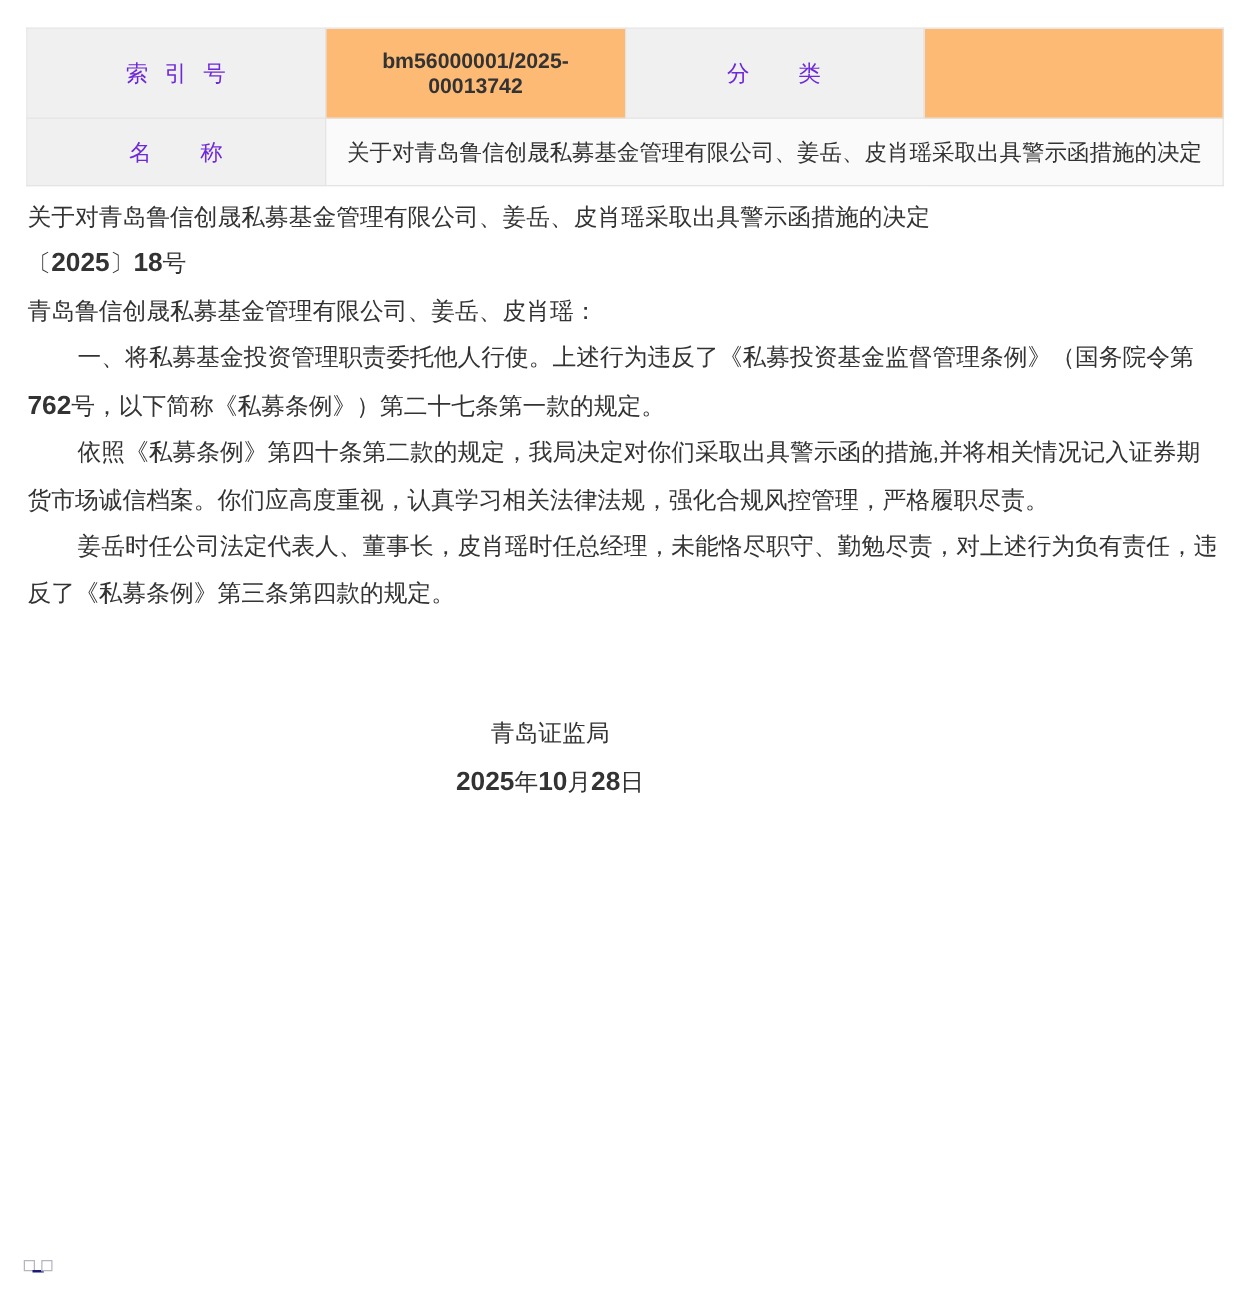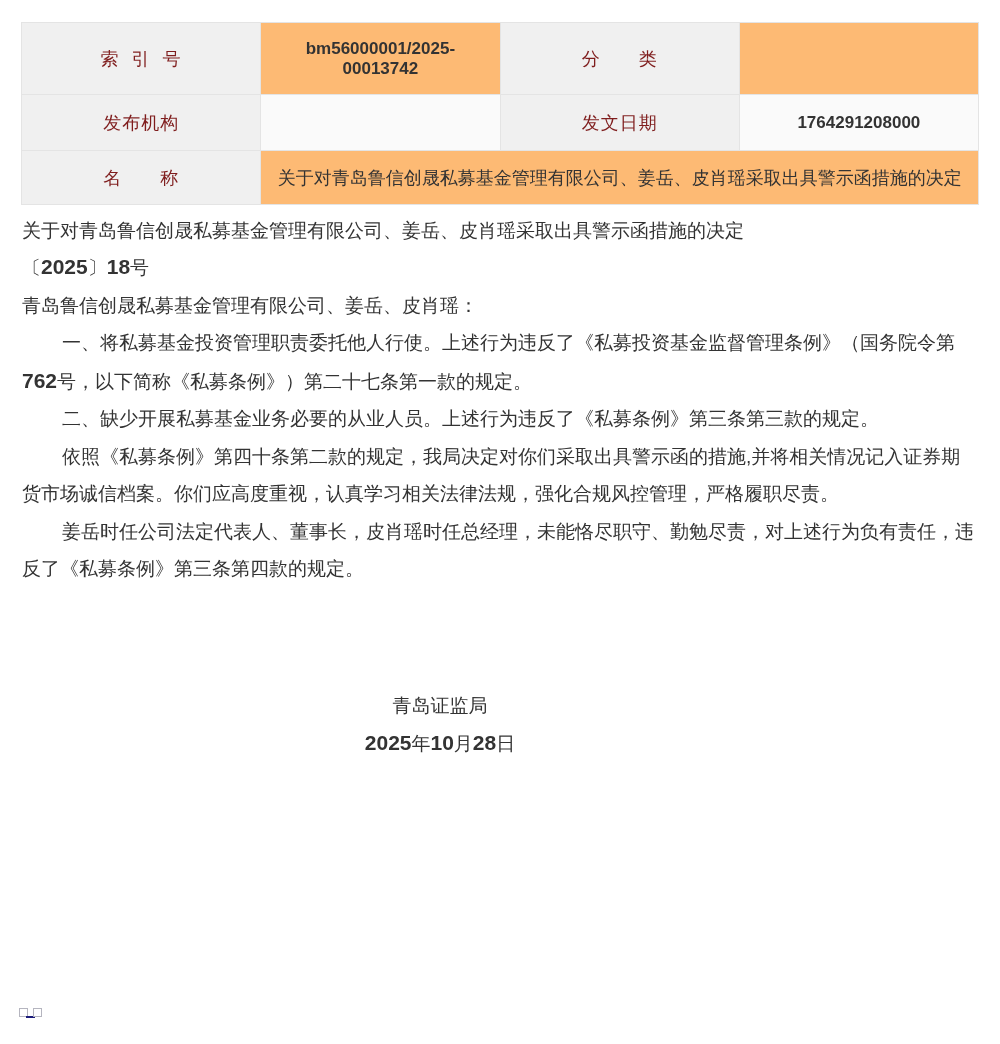--- a/index.html
+++ b/index.html
@@ -22,21 +22,21 @@
   }
   .meta-table td {
     border: 1px solid #e4e4e4;
     text-align: center;
     vertical-align: middle;
     padding: 4px 10px;
     word-wrap: break-word;
   }
   .cell-label {
     background: #f0f0f0;
-    color: #7f1d1d;
+    color: #6d28d9;
     font-size: 18px;
     white-space: pre;
     letter-spacing: 1px;
   }
   .cell-value {
     background: #fdba74;
     font-size: 17px;
     color: #333333;
   }
   .meta-table tr:nth-child(even) .cell-value {
@@ -67,21 +67,21 @@
     padding-top: 4px;
   }
   .doc-number {
     margin: 0;
   }
   .doc-body p { margin: 0; }
   p.indent { text-indent: 40px; }
 
   
   .sign-block {
-    margin-top: 99px;
+    margin-top: 75px;
     width: 836px;
     text-align: center;
     font-size: 19px;
     line-height: 37.5px;
   }
 
   
   .footer-link {
     position: absolute;
     left: 19px;
@@ -111,40 +111,33 @@
 <body>
 
 <table class="meta-table">
   <tbody>
       <tr class="row-1">
     <td class="cell-label">索  引  号</td>
     <td class="cell-value bold-value">bm56000001/2025-00013742</td>
     <td class="cell-label">分　　类</td>
     <td class="cell-value"></td>
   </tr>
-  <tr class="row-2">
-    <td class="cell-label">发布机构</td>
-    <td class="cell-value"></td>
-    <td class="cell-label">发文日期</td>
-    <td class="cell-value bold-value">1764291208000</td>
-  </tr>
   <tr class="row-3">
     <td class="cell-label">名　　称</td>
     <td class="cell-value name-value" colspan="3">关于对青岛鲁信创晟私募基金管理有限公司、姜岳、皮肖瑶采取出具警示函措施的决定</td>
   </tr>
 </tbody>
   </table>
 
 <div class="doc-body">
   <p class="doc-title">关于对青岛鲁信创晟私募基金管理有限公司、姜岳、皮肖瑶采取出具警示函措施的决定</p>
   <p class="doc-number"><span>〔</span><b>2025</b><span>〕</span><b>18</b><span>号</span></p>
 
   <p><span>青岛鲁信创晟私募基金管理有限公司、姜岳、皮肖瑶：</span></p>
   <p class="indent"><span>一、将私募基金投资管理职责委托他人行使。上述行为违反了《私募投资基金监督管理条例》（国务院令第</span><b>762</b><span>号，以下简称《私募条例》）第二十七条第一款的规定。</span></p>
-  <p class="indent"><span>二、缺少开展私募基金业务必要的从业人员。上述行为违反了《私募条例》第三条第三款的规定。</span></p>
   <p class="indent"><span>依照《私募条例》第四十条第二款的规定，我局决定对你们采取出具警示函的措施,并将相关情况记入证券期货市场诚信档案。你们应高度重视，认真学习相关法律法规，强化合规风控管理，严格履职尽责。</span></p>
   <p class="indent"><span>姜岳时任公司法定代表人、董事长，皮肖瑶时任总经理，未能恪尽职守、勤勉尽责，对上述行为负有责任，违反了《私募条例》第三条第四款的规定。</span></p>
 
   <div class="sign-block">
     <p>青岛证监局</p>
     <p><b>2025</b><span>年</span><b>10</b><span>月</span><b>28</b><span>日</span></p>
   </div>
 </div>
 
 <a class="footer-link">

